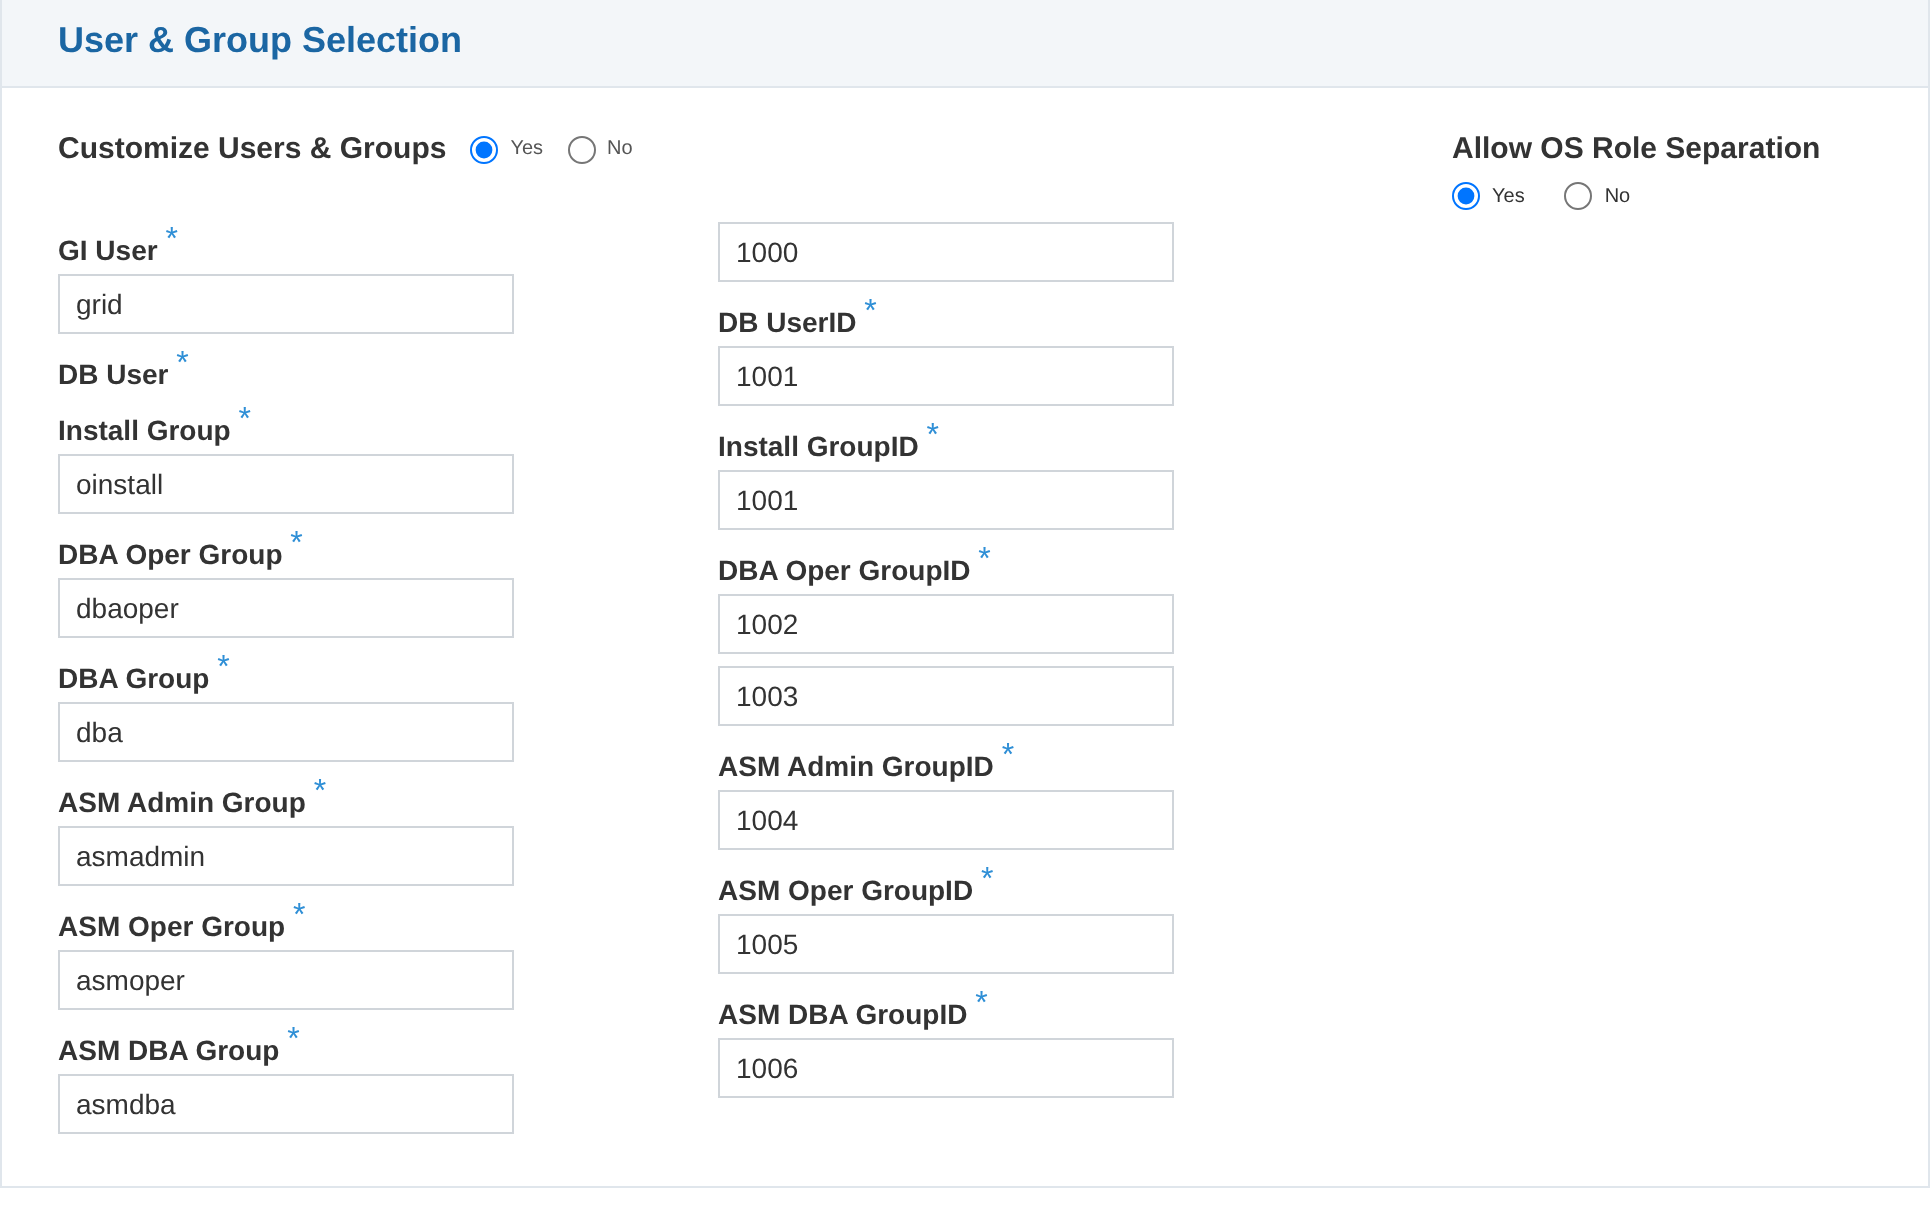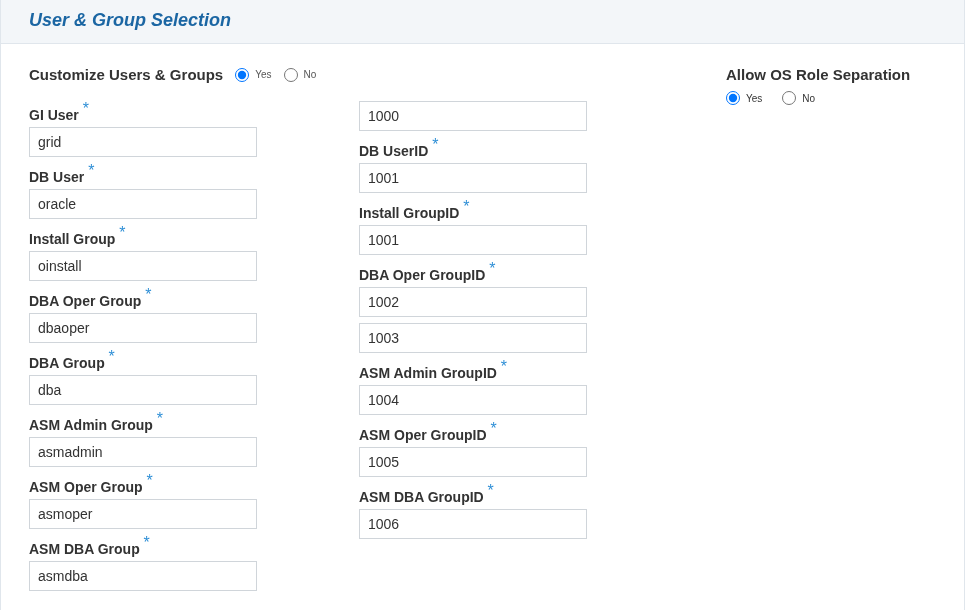--- a/index.html
+++ b/index.html
@@ -12,34 +12,33 @@
   .panel {
     width: 965px;
     border: 1px solid #e0e6ec;
     border-top: none;
     margin: 0;
   }
   .panel-header {
     background: #f3f6f9;
     border-bottom: 1px solid #e0e6ec;
     padding: 10px 20px 12px 28px;
-    font-style: italic;
   }
   .panel-header h2 {
     font-size: 18px;
     font-weight: 700;
     color: #1b66a3;
   }
   .panel-body {
     padding: 22px 28px 20px 28px;
     display: flex;
   }
   .left-area { flex: 1; }
   .right-area { width: 220px; padding-left: 10px; }
-  .top-row { display: flex; align-items: center; margin-bottom: 18px; }
+  .top-row { display: flex; align-items: center; margin-bottom: 28px; }
   .top-row .lbl-bold {
     font-weight: 700;
     color: #333;
     margin-right: 12px;
     font-size: 15px;
   }
   .radio-group { display: flex; align-items: center; gap: 12px; }
   .radio-item { display: flex; align-items: center; gap: 6px; color: #555; cursor: pointer; }
   .radio-item input[type=radio] { width: 14px; height: 14px; cursor: pointer; }
   .radio-item span { font-size: 10px; }
@@ -106,21 +105,20 @@
 
         <div class="col">
 
           <div class="field">
             <div class="field-label"><span>GI User</span> <span class="req">*</span></div>
             <input type="text" value="grid" style="">
           </div>
 
           <div class="field">
             <div class="field-label"><span>DB User</span> <span class="req">*</span></div>
-            <input type="text" value="oracle" style="">
           </div>
 
           <div class="field">
             <div class="field-label"><span>Install Group</span> <span class="req">*</span></div>
             <input type="text" value="oinstall" style="">
           </div>
 
           <div class="field">
             <div class="field-label"><span>DBA Oper Group</span> <span class="req">*</span></div>
             <input type="text" value="dbaoper" style="">

